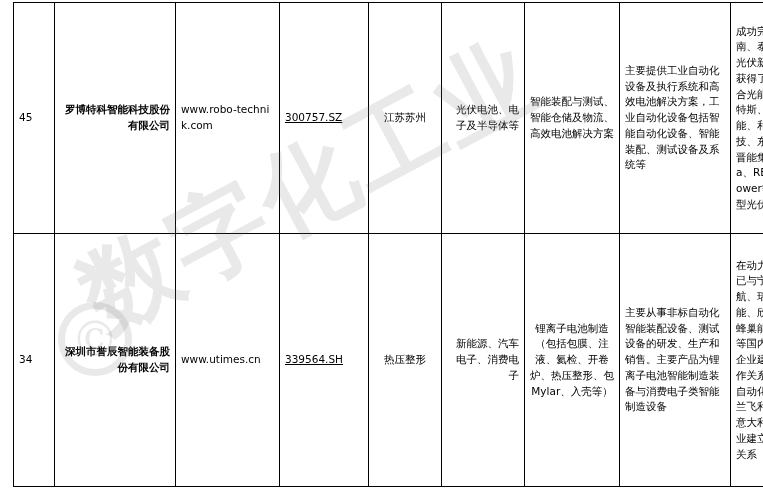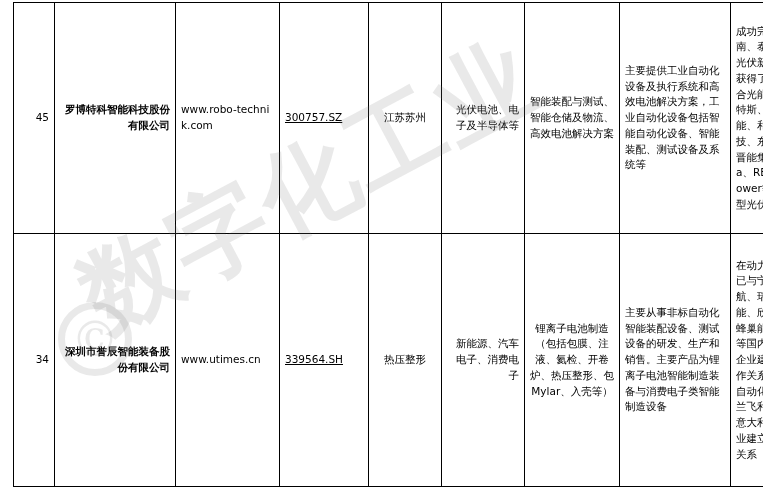--- a/index.html
+++ b/index.html
@@ -49,21 +49,21 @@
   td.c-desc   { width: 100px; text-align: left; margin-left: 26px; }
   td.c-extra  { width: 106px; text-align: left; }
 
   .row-1 td { height: 222px; }
   .row-2 td { height: 244px; }
 
   .cell-text {
     display: block;
   }
   .cell-center {
-    text-align: right;
+    text-align: left;
   }
 
   
   .watermark {
     position: absolute;
     left: 0;
     top: 0;
     width: 763px;
     height: 488px;
     pointer-events: none;

